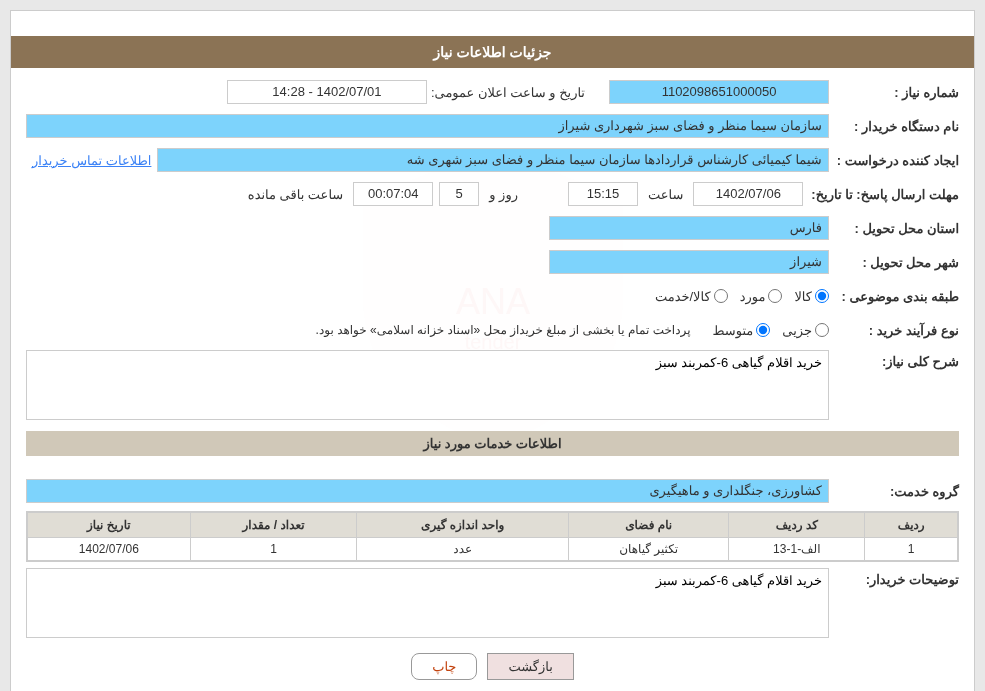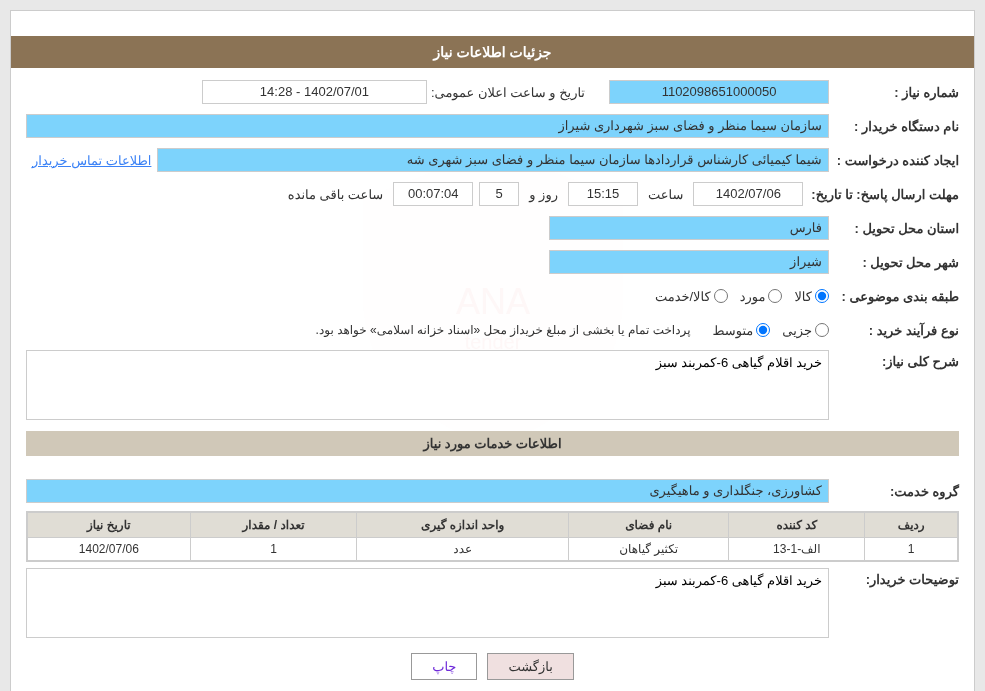--- a/index.html
+++ b/index.html
@@ -52,21 +52,21 @@
       padding: 3px 6px;
       min-height: 24px;
       flex: 1;
       text-align: right;
     }
     .value-box-narrow {
       border: 1px solid #ccc;
       background: #fff;
       padding: 3px 14px;
       min-height: 24px;
-      width: 225px;
+      width: 200px;
       text-align: center;
     }
     .date-time-row {
       display: flex;
       align-items: center;
       gap: 6px;
       flex: 1;
     }
     .link-blue {
       color: #3b82f6;
@@ -149,21 +149,22 @@
     }
     .btn {
       padding: 5px 20px;
       border: 1px solid #999;
       cursor: pointer;
       font-size: 13px;
       font-family: Tahoma, Arial, sans-serif;
     }
     .btn-print {
       background: #fff;
-      color: #6d28d9;
+      color: #c2410c;
+      border-radius: 8px;
     }
     .btn-back {
       background: #f0e0e0;
       color: #333;
     }
     .shrh-row {
       display: flex;
       align-items: flex-start;
       margin-bottom: 6px;
     }
@@ -227,21 +228,21 @@
         <span style="padding: 0 6px;">
           <span class="link-blue">اطلاعات تماس خریدار</span>
         </span>
       </div>
 
       <div class="info-row">
         <span class="label">مهلت ارسال پاسخ: تا تاریخ:</span>
         <div class="date-time-row">
           <div class="small-box" style="width:110px;">1402/07/06</div>
           <span class="inline-label">ساعت</span>
-          <div class="small-box" style="width:70px;">15:15</div>
+          <div class="small-box" style="width:70px;margin-left:40px;">15:15</div>
           <span class="inline-label">روز و</span>
           <div class="small-box" style="width:40px;">5</div>
           <div class="small-box" style="width:80px;">00:07:04</div>
           <span class="inline-label">ساعت باقی مانده</span>
         </div>
       </div>
 
       <div class="info-row">
         <span class="label">استان محل تحویل :</span>
         <div class="value-box" style="max-width:280px;">فارس</div>
@@ -297,21 +298,21 @@
       <div class="info-row">
         <span class="label">گروه خدمت:</span>
         <div class="value-box">کشاورزی، جنگلداری و ماهیگیری</div>
       </div>
 
       <div class="table-wrapper">
         <table>
           <thead>
             <tr>
               <th>ردیف</th>
-              <th>کد کننده</th>
+              <th>کد ردیف</th>
               <th>نام فضای</th>
               <th>واحد اندازه گیری</th>
               <th>تعداد / مقدار</th>
               <th>تاریخ نیاز</th>
             </tr>
           </thead>
           <tbody id="services-tbody">
             <tr>
               <td>1</td>
               <td>الف-1-13</td>

